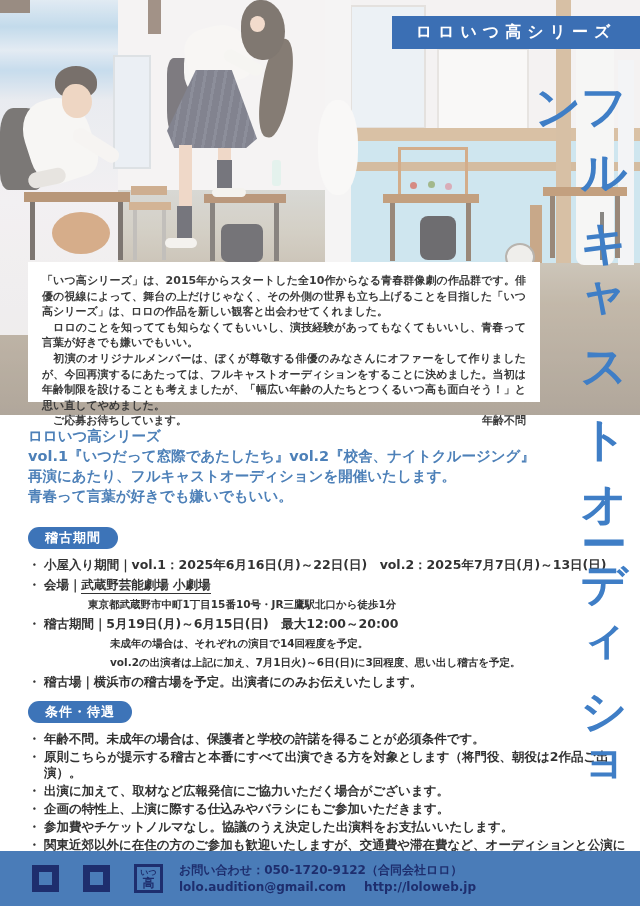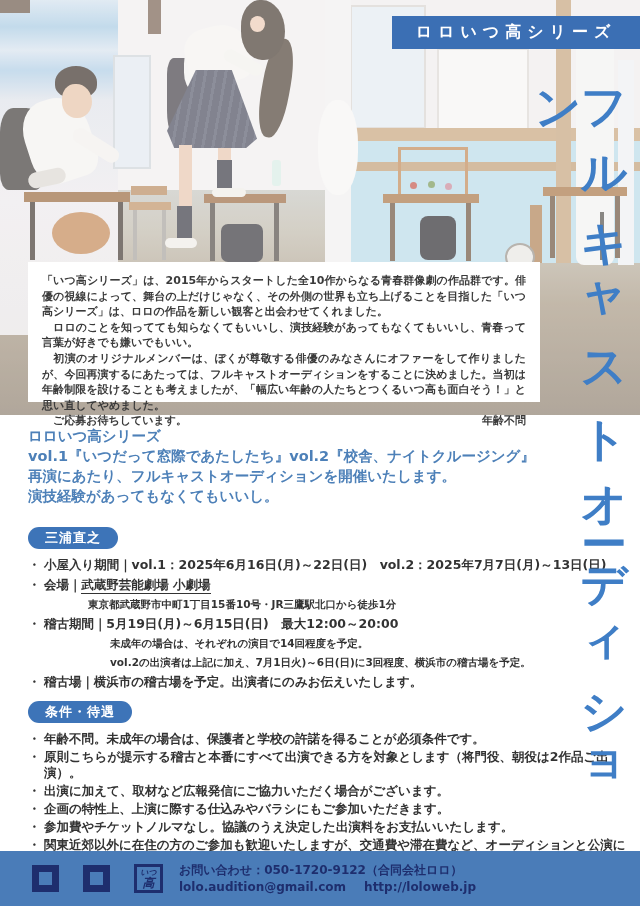--- a/index.html
+++ b/index.html
@@ -99,21 +99,21 @@
   .row.main::before{content:"・";position:absolute;left:0;top:0;}
   .row.note{font-size:10.5px;line-height:15px;margin-bottom:4px;}
   .ind1{margin-left:60px;}
   .ind2{margin-left:82px;}
   .venue{border-bottom:1.5px solid #333;padding-bottom:1px;}
   .sec-conditions .row.main{margin-bottom:2px;}
 
   
   .footer{position:absolute;left:0;top:851px;width:640px;height:55px;background:#4a7cb8;display:flex;align-items:center;
     box-sizing:border-box;padding-left:32px;z-index:5;}
-  .logo{display:flex;align-items:center;gap:24px;font-style:italic;}
+  .logo{display:flex;align-items:center;gap:24px;}
   .sq{width:27px;height:27px;border:7px solid #1e2e6e;box-sizing:border-box;}
   .seal{width:29px;height:29px;border:3px solid #1e2e6e;box-sizing:border-box;display:flex;flex-direction:column;
     align-items:center;justify-content:center;color:#1e2e6e;font-weight:bold;}
   .seal .s-top{font-size:8px;line-height:8px;}
   .seal .s-bottom{font-size:12px;line-height:12px;}
   .contact{margin-left:16px;color:#1e2e6e;font-weight:bold;font-size:12px;line-height:17px;}
   .contact .gap{display:inline-block;width:18px;}
 </style>
 </head>
 <body>
@@ -201,34 +201,34 @@
     <p class="intro-last">
       <span>　ご応募お待ちしています。</span>
       <span class="sig">年齢不問</span>
     </p>
   </div>
 
   <div class="lead">
     <div>ロロいつ高シリーズ</div>
     <div>vol.1『いつだって窓際であたしたち』vol.2『校舎、ナイトクルージング』</div>
     <div>再演にあたり、フルキャストオーディションを開催いたします。</div>
-    <div>演技経験があってもなくてもいいし。</div>
+    <div>青春って言葉が好きでも嫌いでもいい。</div>
   </div>
 
   <section class="sec-details">
     <div class="pill">
-      <span>三浦直之</span>
+      <span>稽古期間</span>
     </div>
     <div class="rows">
       <div class="row main">小屋入り期間｜vol.1：2025年6月16日(月)～22日(日)　vol.2：2025年7月7日(月)～13日(日)</div>
       <div class="row main"><span>会場｜</span><span class="venue">武蔵野芸能劇場 小劇場</span></div>
       <div class="row note ind1">東京都武蔵野市中町1丁目15番10号・JR三鷹駅北口から徒歩1分</div>
       <div class="row main">稽古期間｜5月19日(月)～6月15日(日)　最大12:00～20:00</div>
       <div class="row note ind2">未成年の場合は、それぞれの演目で14回程度を予定。</div>
-      <div class="row note ind2">vol.2の出演者は上記に加え、7月1日火)～6日(日)に3回程度、横浜市の稽古場を予定。</div>
+      <div class="row note ind2">vol.2の出演者は上記に加え、7月1日火)～6日(日)に3回程度、思い出し稽古を予定。</div>
       <div class="row main">稽古場｜横浜市の稽古場を予定。出演者にのみお伝えいたします。</div>
     </div>
   </section>
 
   <section class="sec-conditions">
     <div class="pill">
       <span>条件・待遇</span>
     </div>
     <div class="rows">
       <div class="row main">年齢不問。未成年の場合は、保護者と学校の許諾を得ることが必須条件です。</div>

